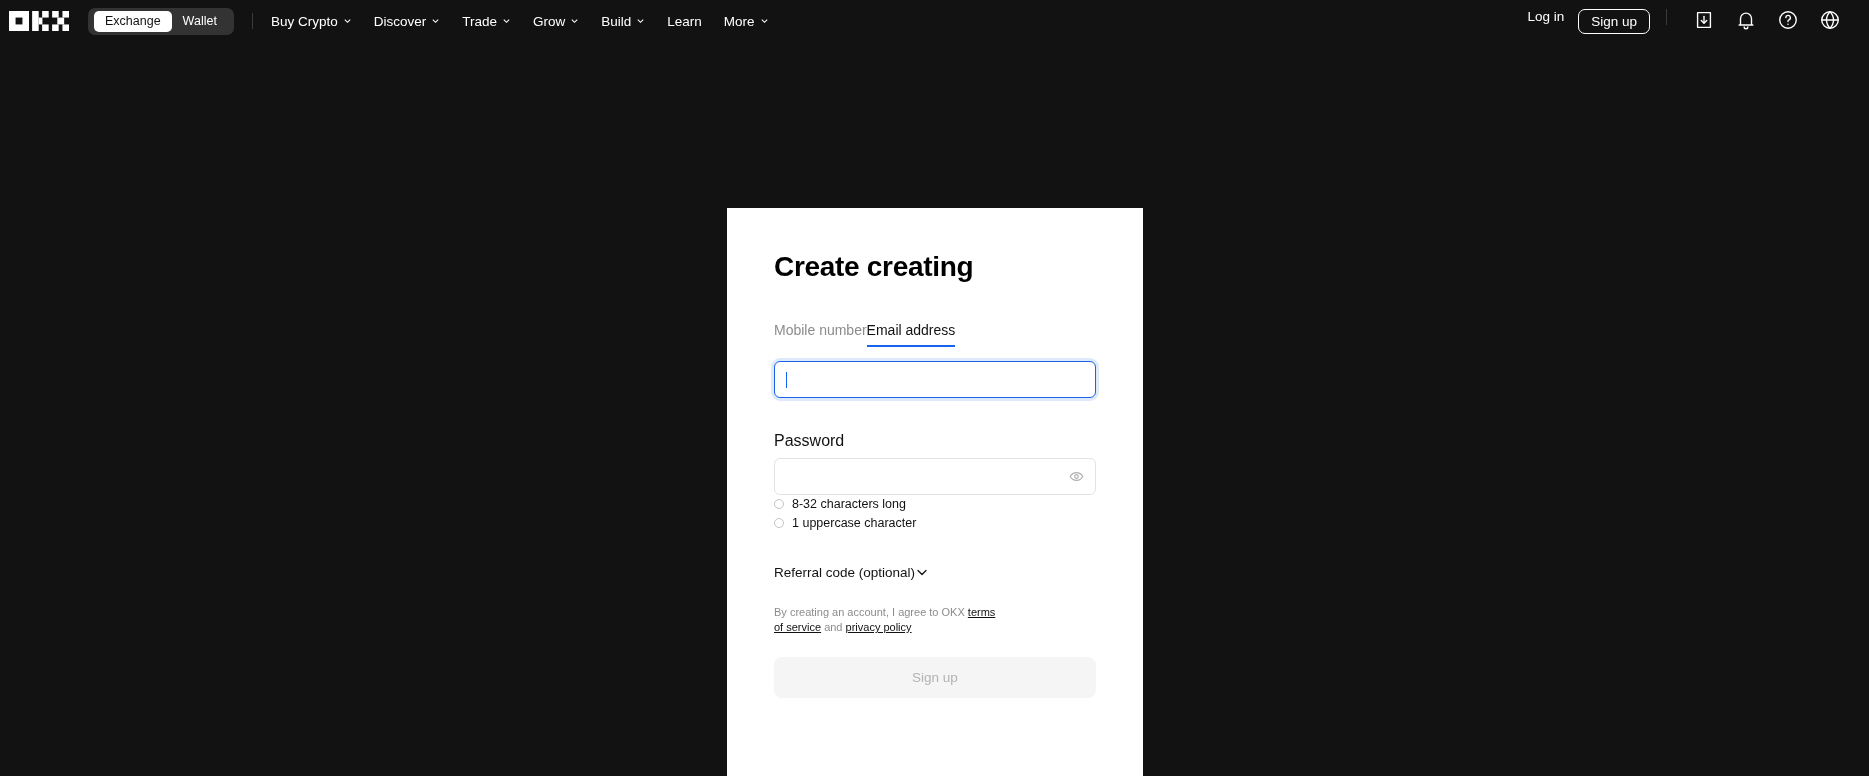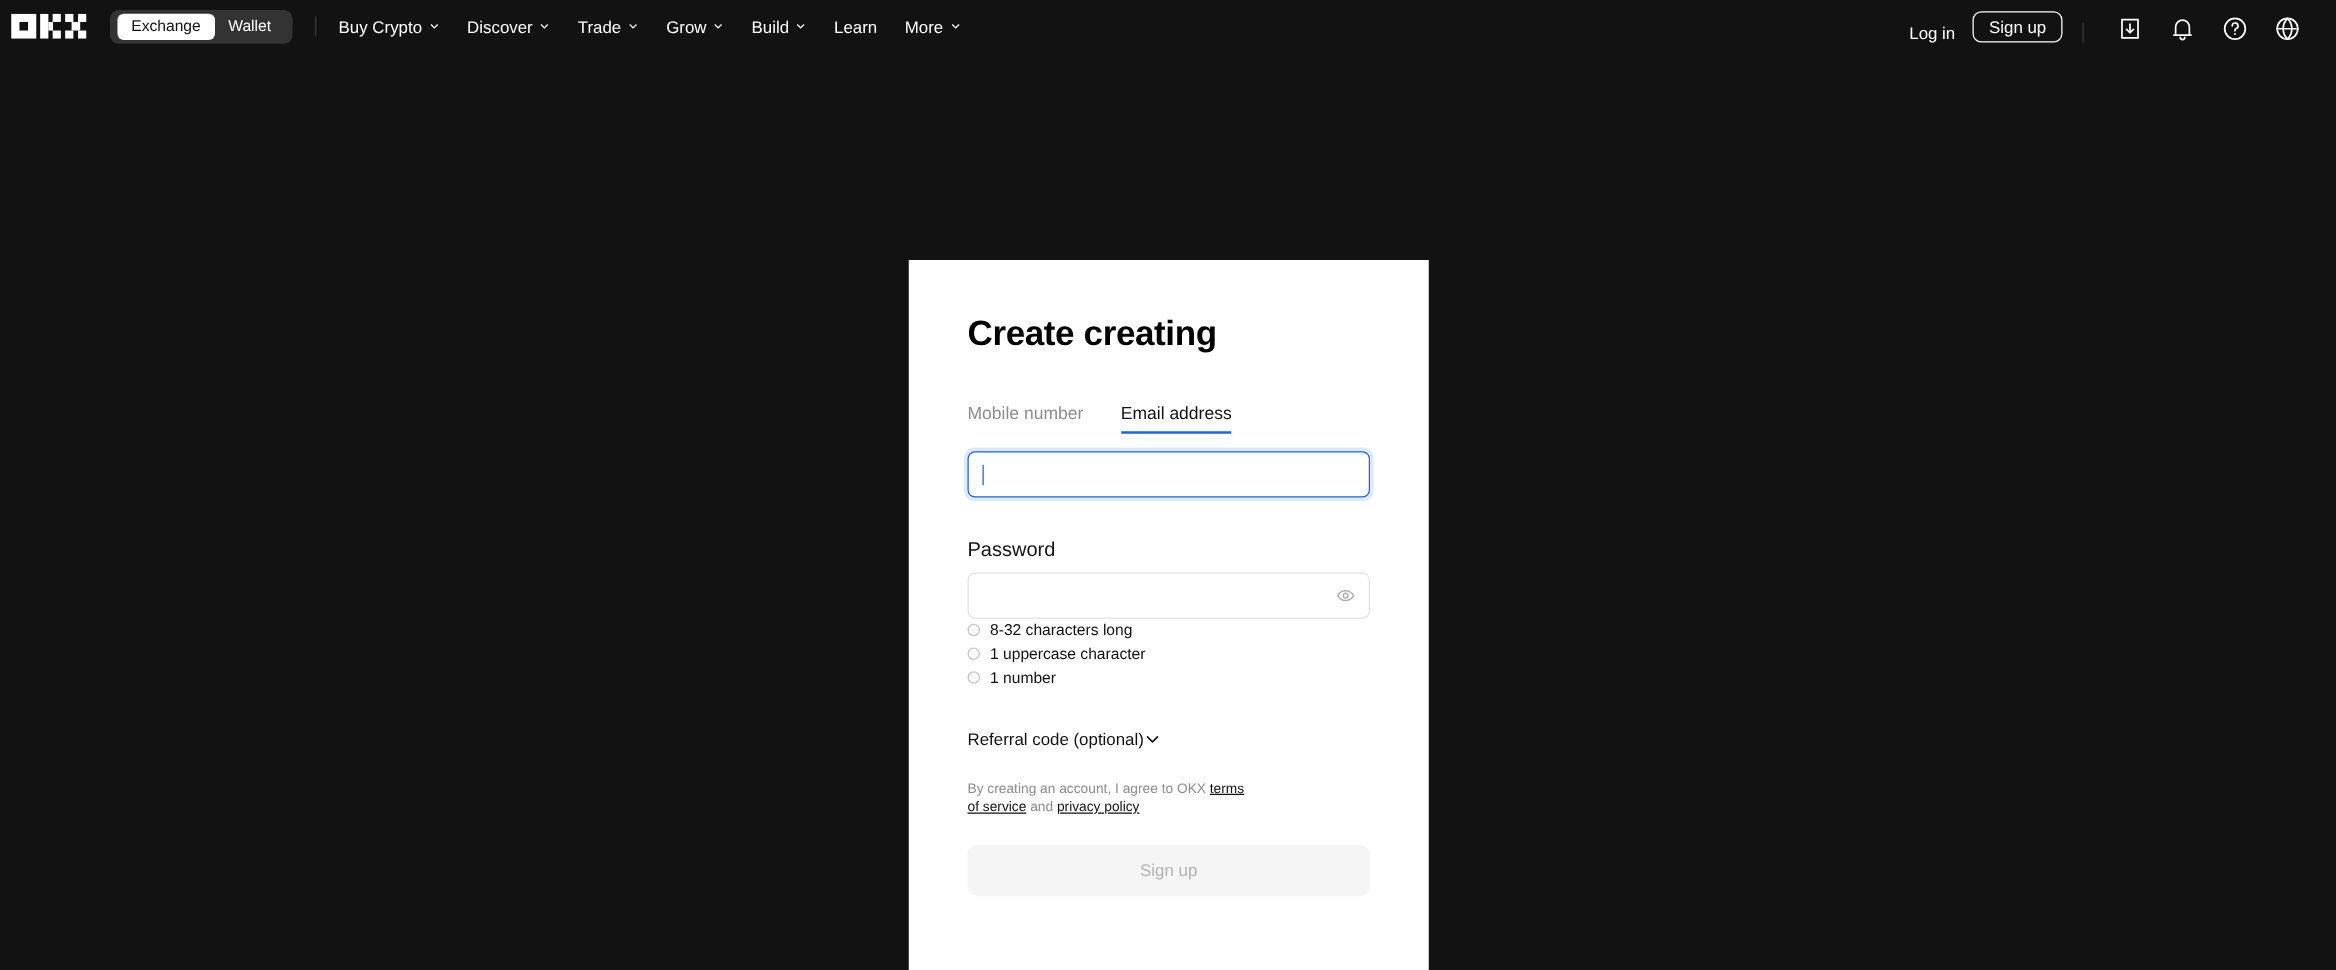--- a/index.html
+++ b/index.html
@@ -84,21 +84,21 @@
     width: 9px;
     height: 9px;
     position: relative;
     top: -1px;
   }
   .chev svg { display: block; }
 
   .header-right {
     margin-left: auto;
     display: flex;
-    align-items: flex-end;
+    align-items: flex-start;
     gap: 0;
     flex: 0 0 auto;
   }
   .login-link {
     color: #ffffff;
     font-size: 13.5px;
     cursor: pointer;
     padding: 0 14px;
     white-space: nowrap;
   }
@@ -148,21 +148,20 @@
   .card-title {
     font-size: 28px;
     font-weight: bold;
     color: #000000;
     letter-spacing: -0.3px;
     line-height: 34px;
   }
 
   .tabs {
     display: flex;
-    gap: 30px;
     margin-top: 38px;
   }
   .tab {
     font-size: 14px;
     color: #8c8c8c;
     padding-bottom: 9px;
     cursor: pointer;
     position: relative;
     white-space: nowrap;
   }
@@ -448,24 +447,20 @@
 
     <ul class="req-list">
       <li class="req-item">
         <span class="req-dot"></span>
         <span class="req-text">8-32 characters long</span>
       </li>
       <li class="req-item">
         <span class="req-dot"></span>
         <span class="req-text">1 uppercase character</span>
       </li>
-      <li class="req-item">
-        <span class="req-dot"></span>
-        <span class="req-text">1 number</span>
-      </li>
     </ul>
 
     <div class="referral">
       <span class="referral-label">Referral code (optional)</span>
       <svg class="referral-chev" viewBox="0 0 14 14" fill="none" stroke="#121212" stroke-width="1.3" stroke-linecap="round" stroke-linejoin="round">
         <path d="M3 5.5l4 4 4-4"></path>
       </svg>
     </div>
 
     <div class="terms">

